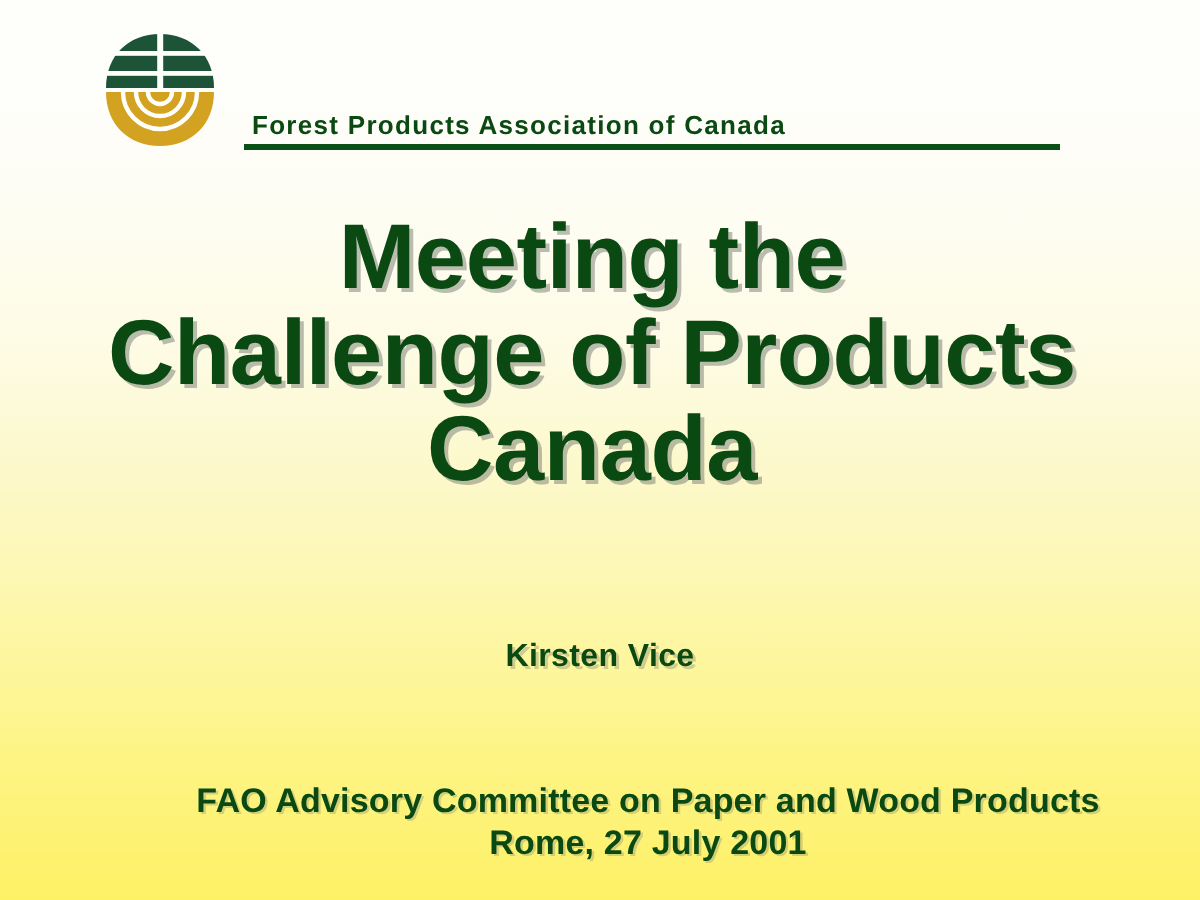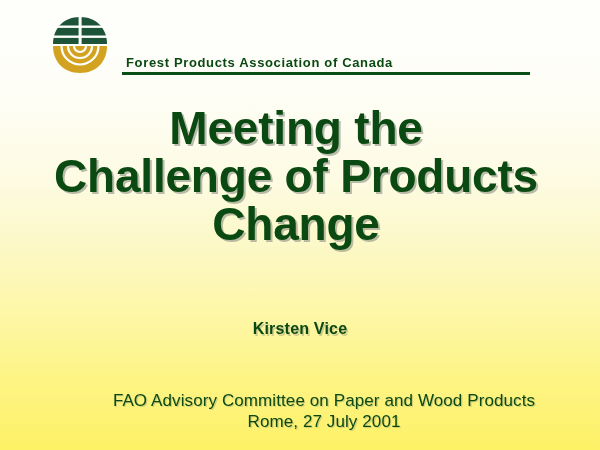--- a/index.html
+++ b/index.html
@@ -110,21 +110,21 @@
   
   #footer {
     position: absolute;
     left: 0;
     top: 390px;
     width: 600px;
     text-align: center;
   }
   .footer-line {
     font-size: 17px;
-    font-weight: normal;
+    font-weight: bold;
     color: #0a4a12;
     line-height: 21px;
     letter-spacing: 0.1px;
     white-space: nowrap;
     text-shadow: 1.2px 1.2px 0 rgba(150, 152, 120, 0.40);
     padding-left: 48px;
   }
 </style>
 </head>
 <body>
@@ -159,21 +159,21 @@
     </div>
 
     <div id="org-name">Forest Products Association of Canada</div>
 
     <div id="header-rule"></div>
   </div>
 
   <div id="title-block">
     <div class="title-line">Meeting the</div>
     <div class="title-line">Challenge of Products</div>
-    <div class="title-line">Change</div>
+    <div class="title-line">Canada</div>
   </div>
 
   <div id="presenter">Kirsten Vice</div>
 
   <div id="footer">
     <div class="footer-line">FAO Advisory Committee on Paper and Wood Products</div>
     <div class="footer-line">Rome, 27 July 2001</div>
   </div>
 
 </div>

